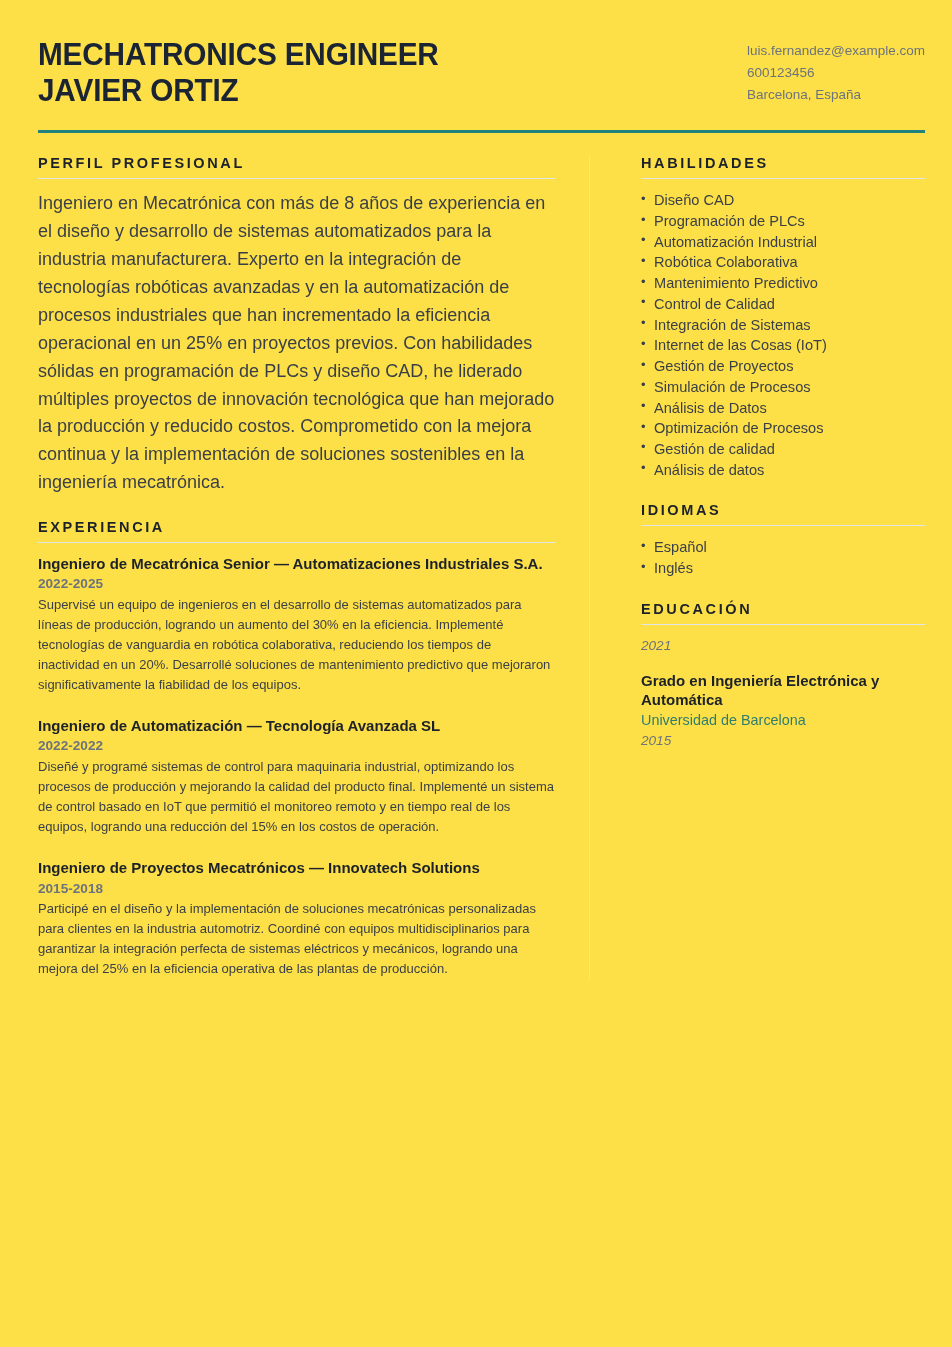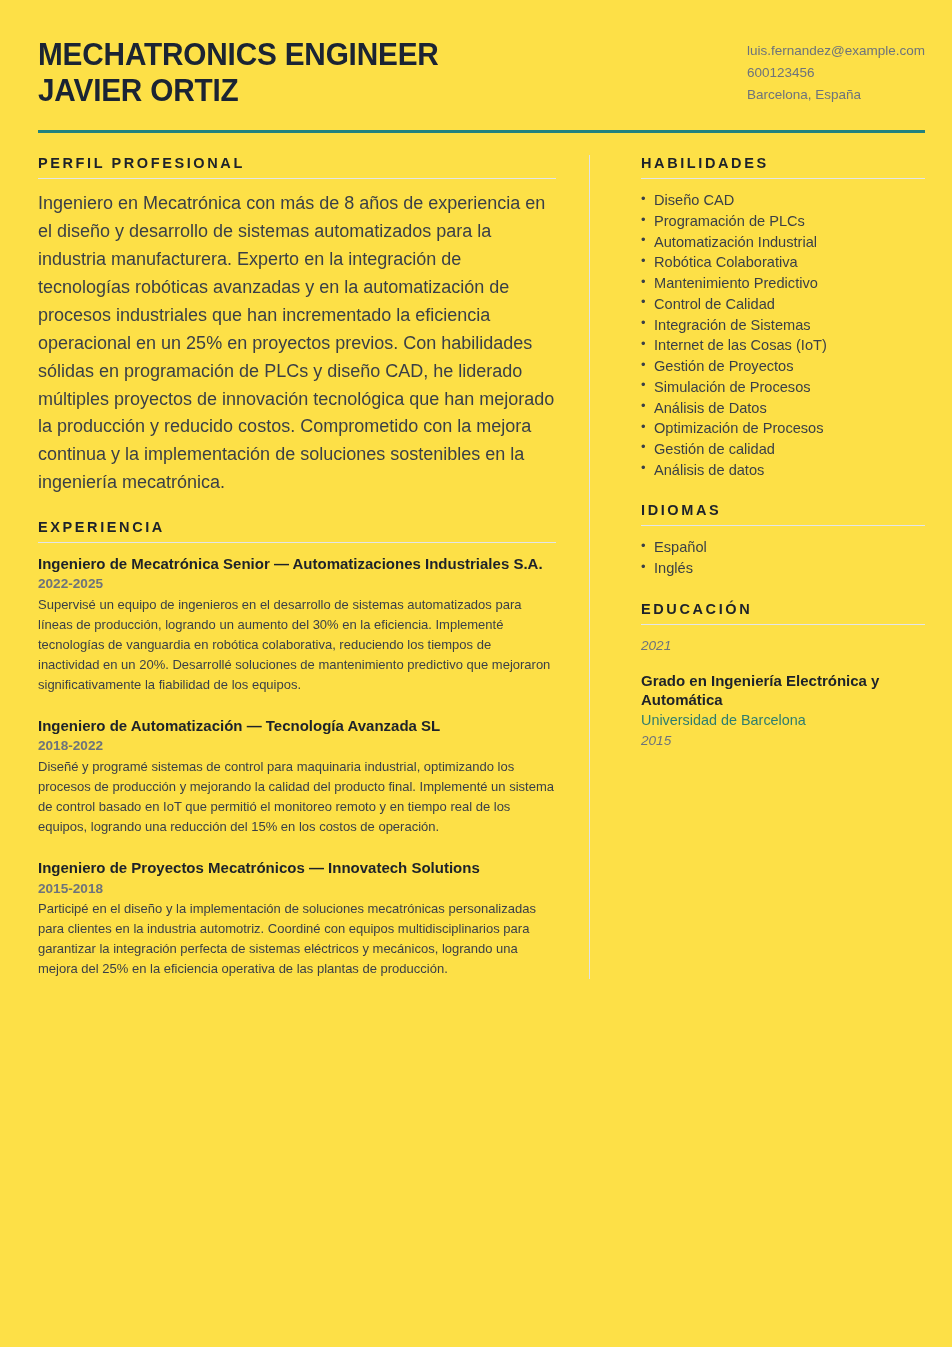--- a/index.html
+++ b/index.html
@@ -219,21 +219,21 @@
         <div class="section-rule"></div>
 
         <div class="job">
           <div class="job-title">Ingeniero de Mecatrónica Senior — Automatizaciones Industriales S.A.</div>
           <div class="job-dates">2022-2025</div>
           <div class="job-desc">Supervisé un equipo de ingenieros en el desarrollo de sistemas automatizados para líneas de producción, logrando un aumento del 30% en la eficiencia. Implementé tecnologías de vanguardia en robótica colaborativa, reduciendo los tiempos de inactividad en un 20%. Desarrollé soluciones de mantenimiento predictivo que mejoraron significativamente la fiabilidad de los equipos.</div>
         </div>
 
         <div class="job">
           <div class="job-title">Ingeniero de Automatización — Tecnología Avanzada SL</div>
-          <div class="job-dates">2018-2022</div>
+          <div class="job-dates">2022-2022</div>
           <div class="job-desc">Diseñé y programé sistemas de control para maquinaria industrial, optimizando los procesos de producción y mejorando la calidad del producto final. Implementé un sistema de control basado en IoT que permitió el monitoreo remoto y en tiempo real de los equipos, logrando una reducción del 15% en los costos de operación.</div>
         </div>
 
         <div class="job">
           <div class="job-title">Ingeniero de Proyectos Mecatrónicos — Innovatech Solutions</div>
           <div class="job-dates">2015-2018</div>
           <div class="job-desc">Participé en el diseño y la implementación de soluciones mecatrónicas personalizadas para clientes en la industria automotriz. Coordiné con equipos multidisciplinarios para garantizar la integración perfecta de sistemas eléctricos y mecánicos, logrando una mejora del 25% en la eficiencia operativa de las plantas de producción.</div>
         </div>
       </div>
 

